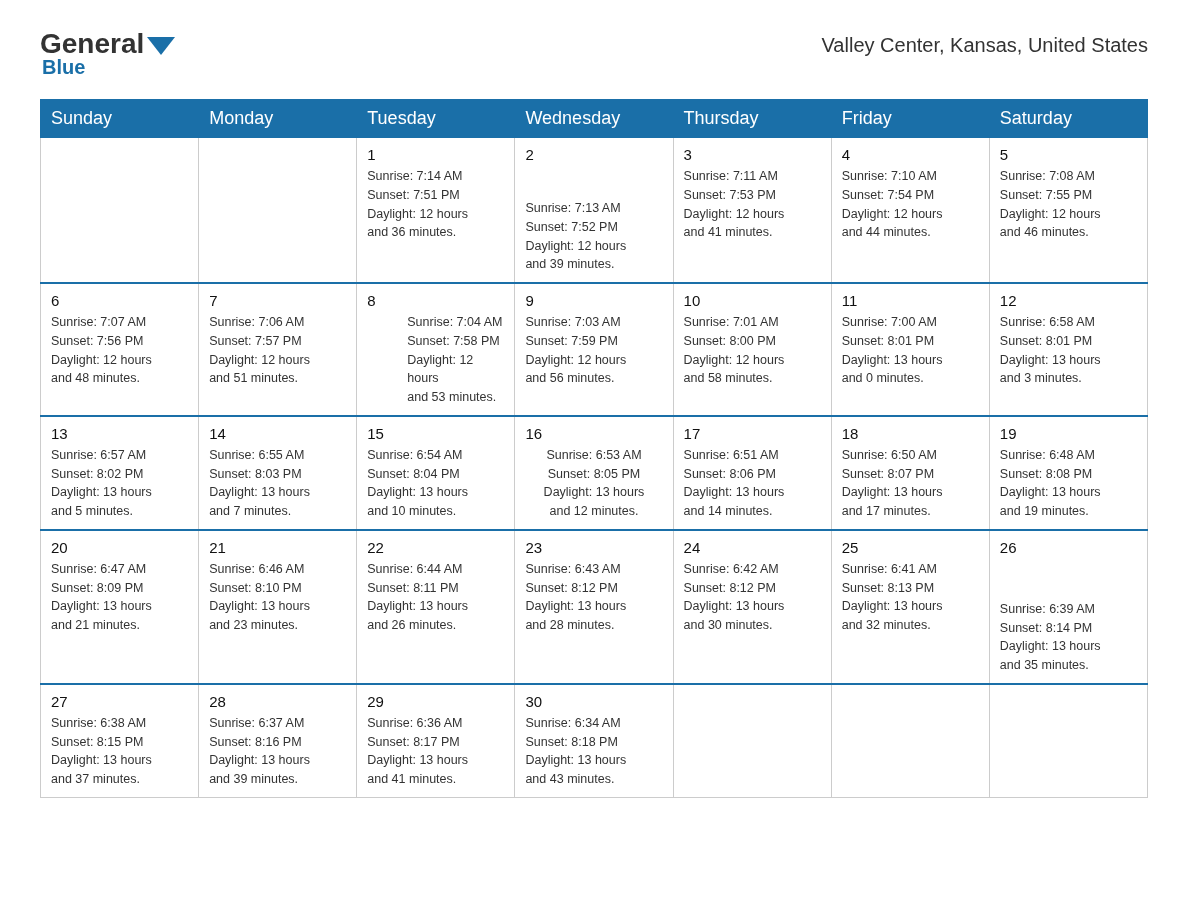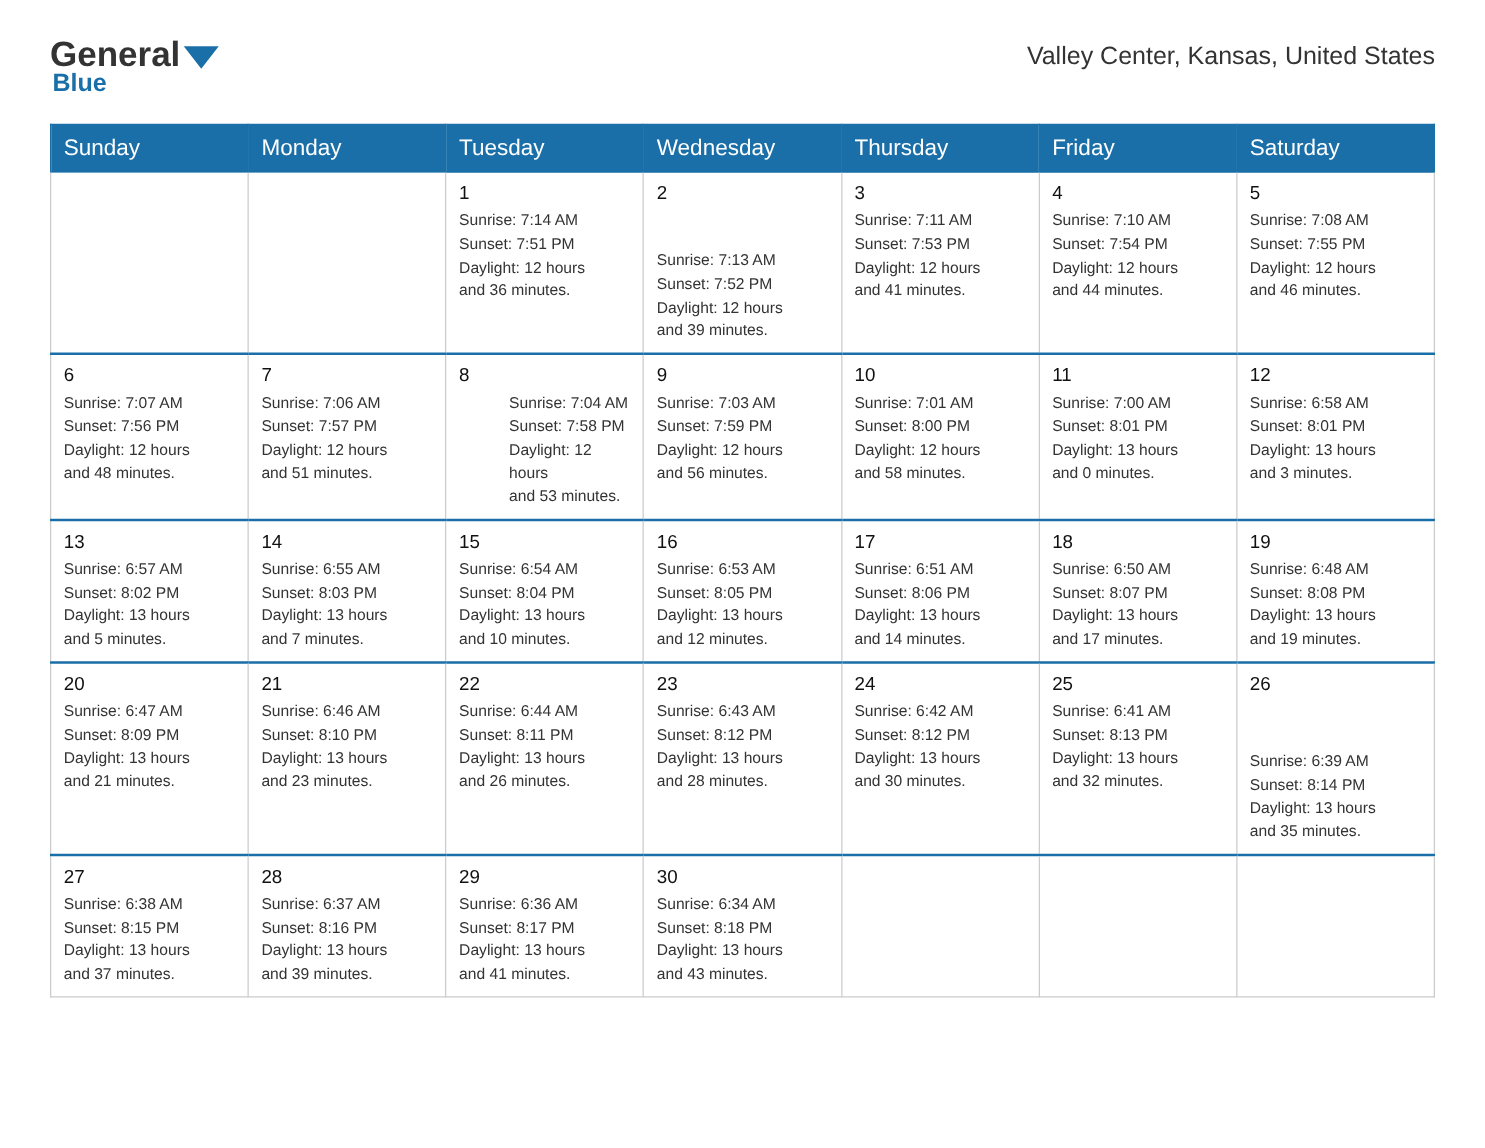--- a/index.html
+++ b/index.html
@@ -236,21 +236,21 @@
         </td>
         <td>
           <div class="day-number">15</div>
           <div class="day-info" style="white-space: pre-line;">Sunrise: 6:54 AM
 Sunset: 8:04 PM
 Daylight: 13 hours
 and 10 minutes.</div>
         </td>
         <td>
           <div class="day-number">16</div>
-          <div class="day-info" style="white-space: pre-line;">Sunrise: 6:53 AM
+          <div class="day-info" style="white-space: pre-line; text-align: center;">Sunrise: 6:53 AM
 Sunset: 8:05 PM
 Daylight: 13 hours
 and 12 minutes.</div>
         </td>
         <td>
           <div class="day-number">17</div>
           <div class="day-info" style="white-space: pre-line;">Sunrise: 6:51 AM
 Sunset: 8:06 PM
 Daylight: 13 hours
 and 14 minutes.</div>

